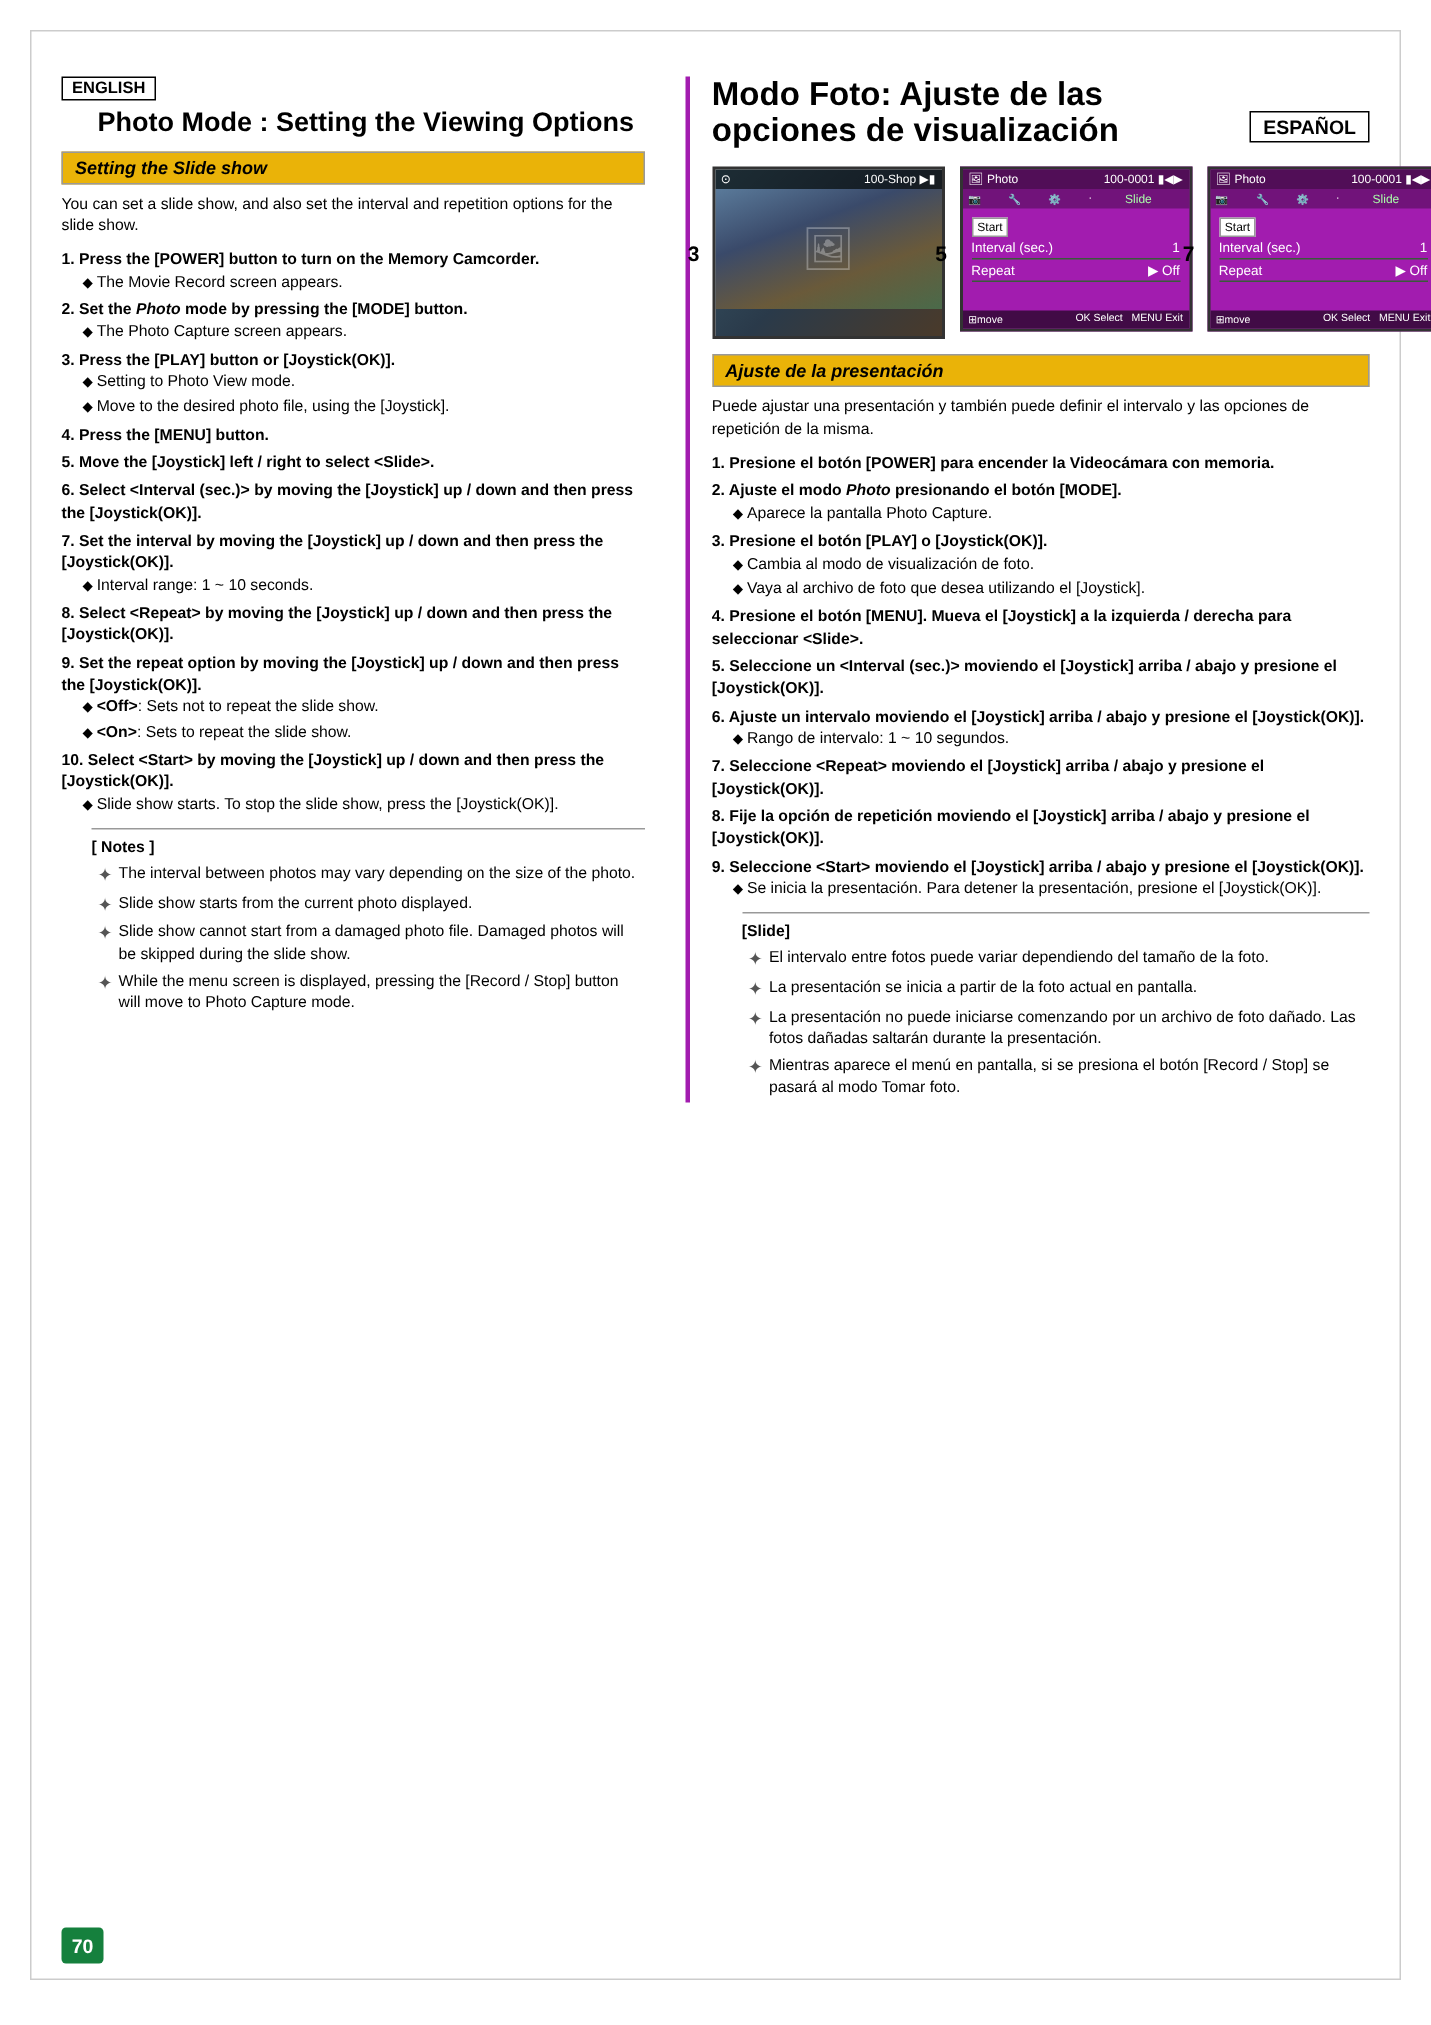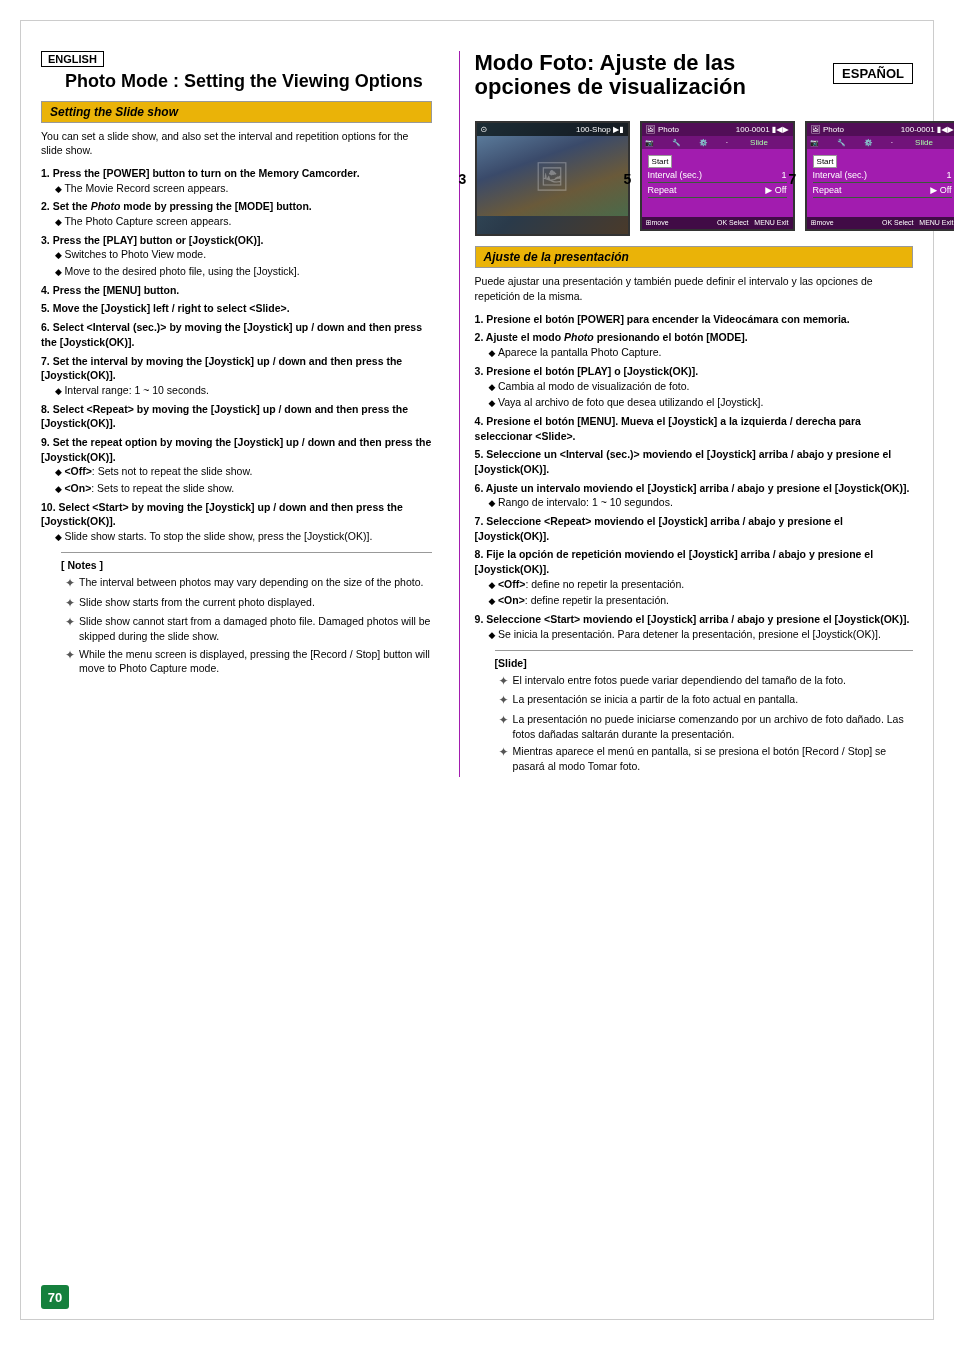--- a/index.html
+++ b/index.html
@@ -22,21 +22,21 @@
       position: relative;
     }
     .top-columns {
       display: flex;
       gap: 0;
       width: 100%;
     }
     .left-col {
       width: 48%;
       padding-right: 27px;
-      border-right: 1px solid #a21caf;
+      border-right: 3px solid #a21caf;
     }
     .right-col {
       width: 52%;
       padding-left: 15px;
     }
     .lang-badge {
       display: inline-block;
       border: 1px solid #000;
       padding: 1px 6px;
       font-weight: bold;
@@ -203,22 +203,22 @@
       display: flex;
       justify-content: space-between;
     }
     .slide-label {
       color: #aaffaa;
       font-size: 8px;
     }
     .right-header {
       display: flex;
       justify-content: space-between;
-      align-items: center;
-      margin-bottom: 22px;
+      align-items: flex-end;
+      margin-bottom: 12px;
     }
     .right-title-large {
       font-size: 22px;
       font-weight: bold;
       line-height: 1.1;
     }
     b { font-weight: bold; }
     i { font-style: italic; }
   </style>
 </head>
@@ -254,21 +254,21 @@
             </li>
             <li>
               <span class="step-num">2. </span><b>Set the <i>Photo</i> mode by pressing the [MODE] button.</b>
               <ul class="sub-bullet">
                 <li>The Photo Capture screen appears.</li>
               </ul>
             </li>
             <li>
               <span class="step-num">3. </span><b>Press the [PLAY] button or [Joystick(OK)].</b>
               <ul class="sub-bullet">
-                <li>Switches to Photo View mode.</li>
+                <li>Setting to Photo View mode.</li>
                 <li>Move to the desired photo file, using the [Joystick].</li>
               </ul>
             </li>
             <li>
               <span class="step-num">4. </span><b>Press the [MENU] button.</b>
             </li>
             <li>
               <span class="step-num">5. </span><b>Move the [Joystick] left / right to select &lt;Slide&gt;.</b>
             </li>
             <li>
@@ -446,24 +446,20 @@
           <span class="step-num">6. </span><b>Ajuste un intervalo moviendo el [Joystick] arriba / abajo y presione el [Joystick(OK)].</b>
           <ul class="sub-bullet">
             <li>Rango de intervalo: 1 ~ 10 segundos.</li>
           </ul>
         </li>
         <li>
           <span class="step-num">7. </span><b>Seleccione &lt;Repeat&gt; moviendo el [Joystick] arriba / abajo y presione el [Joystick(OK)].</b>
         </li>
         <li>
           <span class="step-num">8. </span><b>Fije la opción de repetición moviendo el [Joystick] arriba / abajo y presione el [Joystick(OK)].</b>
-          <ul class="sub-bullet">
-            <li><b>&lt;Off&gt;</b>: define no repetir la presentación.</li>
-            <li><b>&lt;On&gt;</b>: define repetir la presentación.</li>
-          </ul>
         </li>
         <li>
           <span class="step-num">9. </span><b>Seleccione &lt;Start&gt; moviendo el [Joystick] arriba / abajo y presione el [Joystick(OK)].</b>
           <ul class="sub-bullet">
             <li>Se inicia la presentación. Para detener la presentación, presione el [Joystick(OK)].</li>
           </ul>
         </li>
       </ol>
 
       <div class="notes-section">

